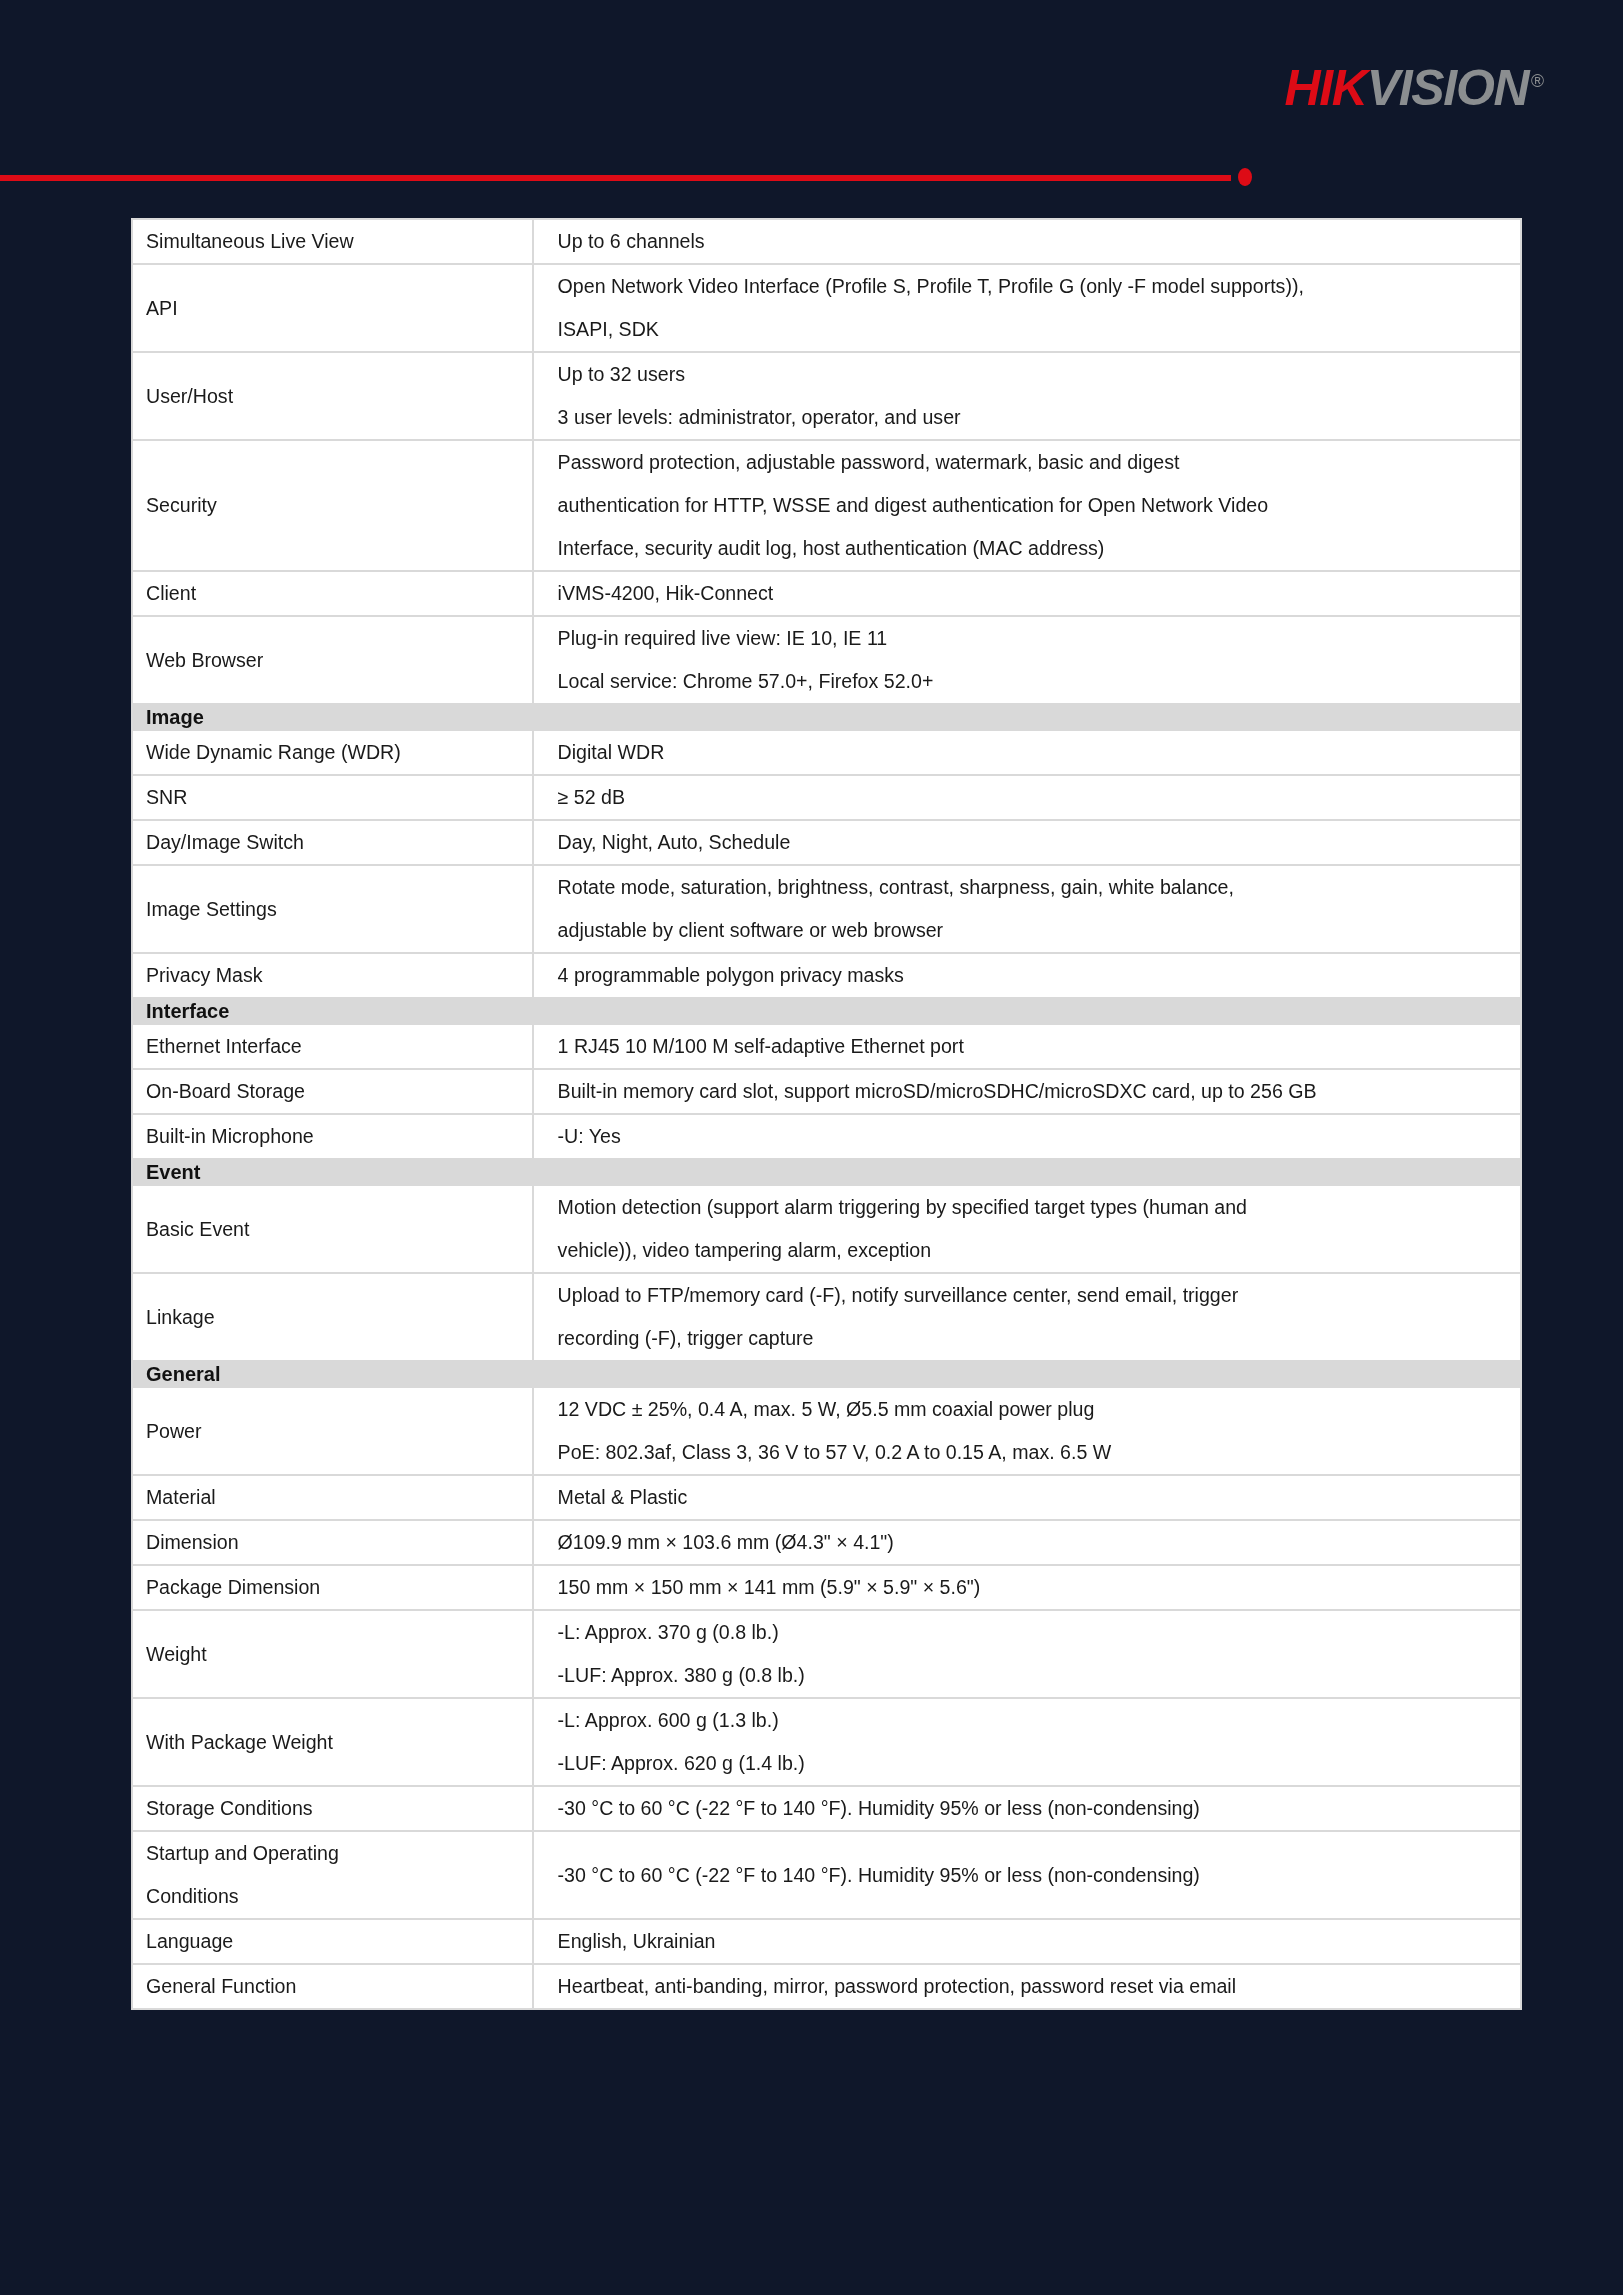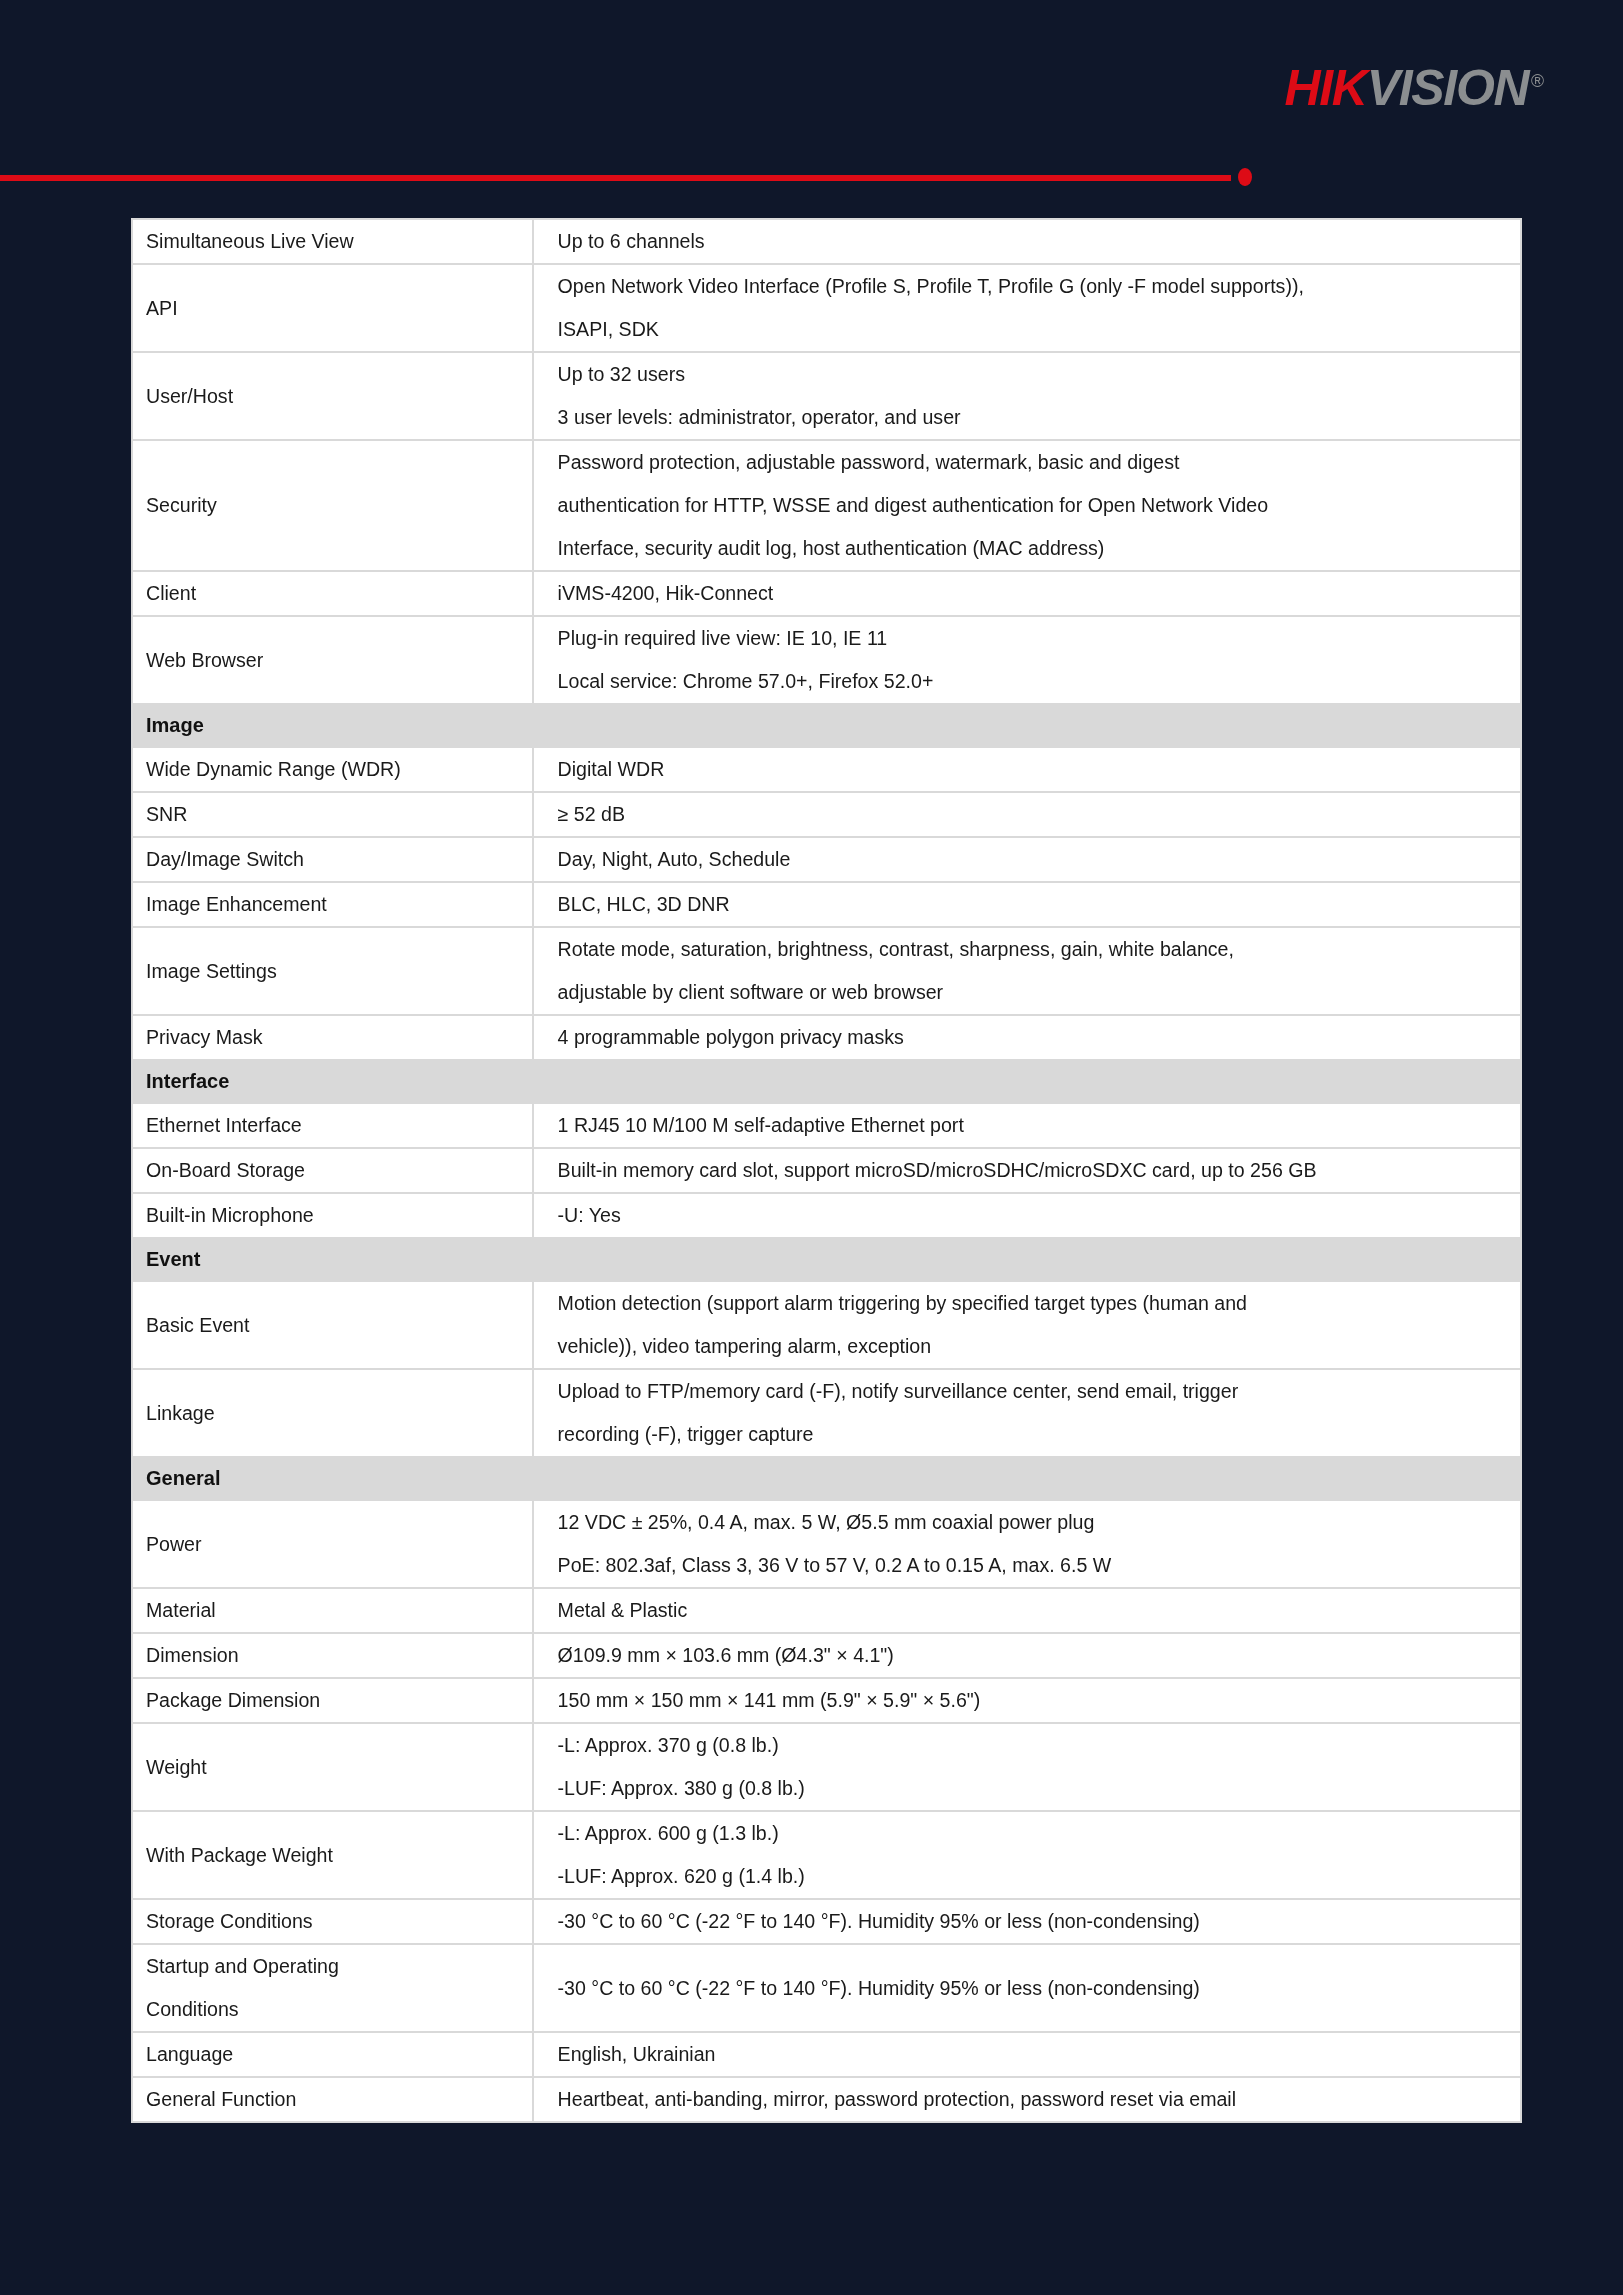--- a/index.html
+++ b/index.html
@@ -82,21 +82,21 @@
   .spec-table .line{
     height:43px;
     line-height:43px;
     white-space:nowrap;
     overflow:visible;
   }
   .spec-table tr.section td{
     background:var(--section-bg);
     font-weight:700;
     font-size:20px;
-    height:43px;
+    height:26px;
     padding:0 0 0 13px;
     color:#111111;
   }
 </style>
 </head>
 <body>
 
 <div class="page">
 
   <div class="logo">
@@ -187,28 +187,20 @@
         <tr>
           <td class="label">
             <div class="line">Day/Image Switch</div>
           </td>
           <td class="value">
             <div class="line">Day, Night, Auto, Schedule</div>
           </td>
         </tr>
         <tr>
           <td class="label">
-            <div class="line">Image Enhancement</div>
-          </td>
-          <td class="value">
-            <div class="line">BLC, HLC, 3D DNR</div>
-          </td>
-        </tr>
-        <tr>
-          <td class="label">
             <div class="line">Image Settings</div>
           </td>
           <td class="value">
             <div class="line">Rotate mode, saturation, brightness, contrast, sharpness, gain, white balance,</div>
             <div class="line">adjustable by client software or web browser</div>
           </td>
         </tr>
         <tr>
           <td class="label">
             <div class="line">Privacy Mask</div>

